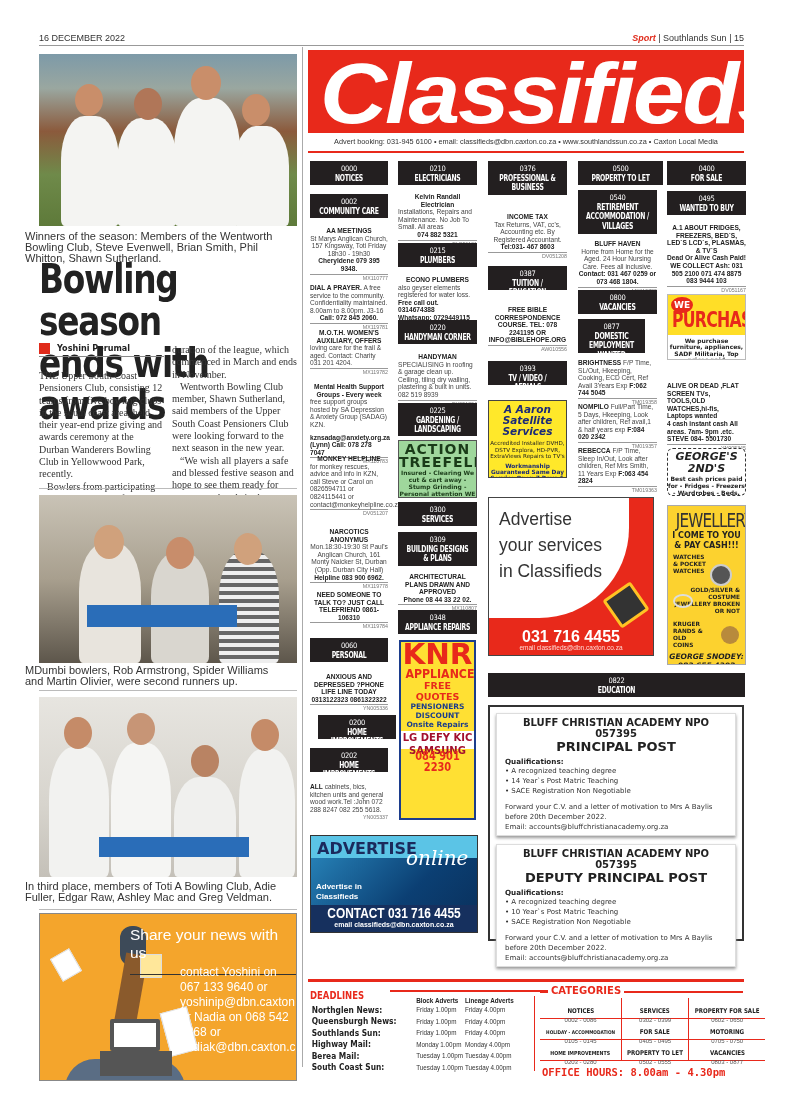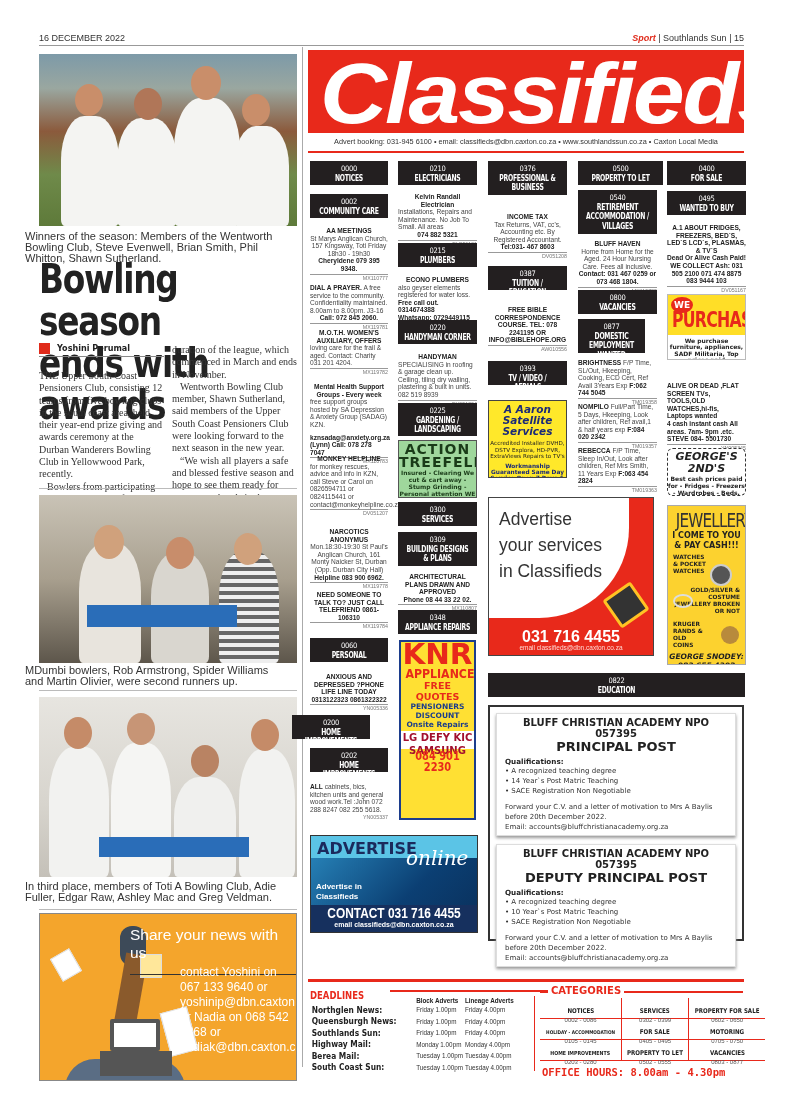--- a/index.html
+++ b/index.html
@@ -252,21 +252,21 @@
   <span class="ref">MX119784</span>
 </div>
 <div class="sec" style="left:310px;top:638px;width:78px;height:24px">
     <span class="code">0060</span>
     <span class="lab">PERSONAL</span>
   </div>
 <div class="ad" style="left:310px;top:673px;width:78px">
   <b>ANXIOUS AND DEPRESSED ?PHONE LIFE LINE TODAY 0313122323 0861322322</b>
   <span class="ref">YN005336</span>
 </div>
-<div class="sec" style="left:292px;top:715px;width:78px;height:24px">
+<div class="sec" style="left:318px;top:715px;width:78px;height:24px">
     <span class="code">0200</span>
     <span class="lab">HOME IMPROVEMENTS</span>
   </div>
 <div class="sec" style="left:310px;top:748px;width:78px;height:24px">
     <span class="code">0202</span>
     <span class="lab">HOME IMPROVEMENTS</span>
   </div>
 <div class="ad l" style="left:310px;top:783px;width:78px">
   <b>ALL</b> <span>cabinets, bics, kitchen units and general wood work.Tel :John 072 288 8247 082 255 5618.</span>
   <span class="ref" style="border:none">YN005337</span>

